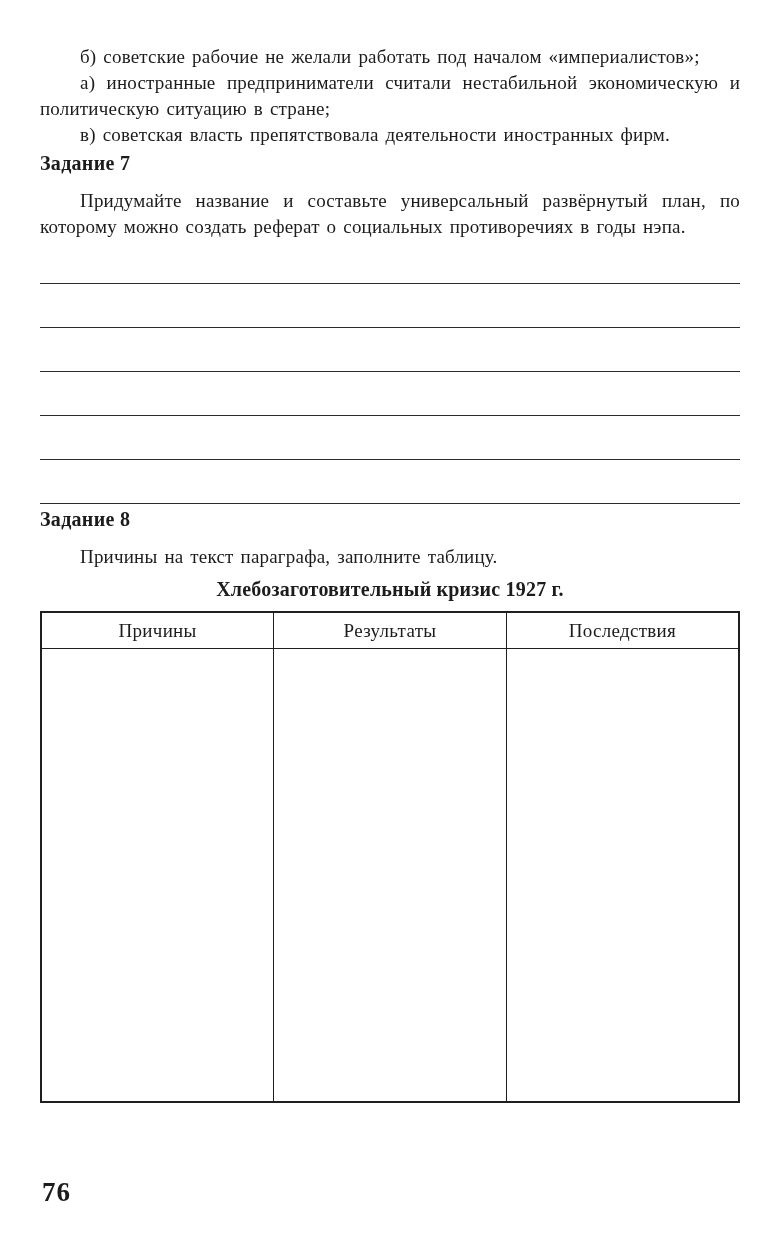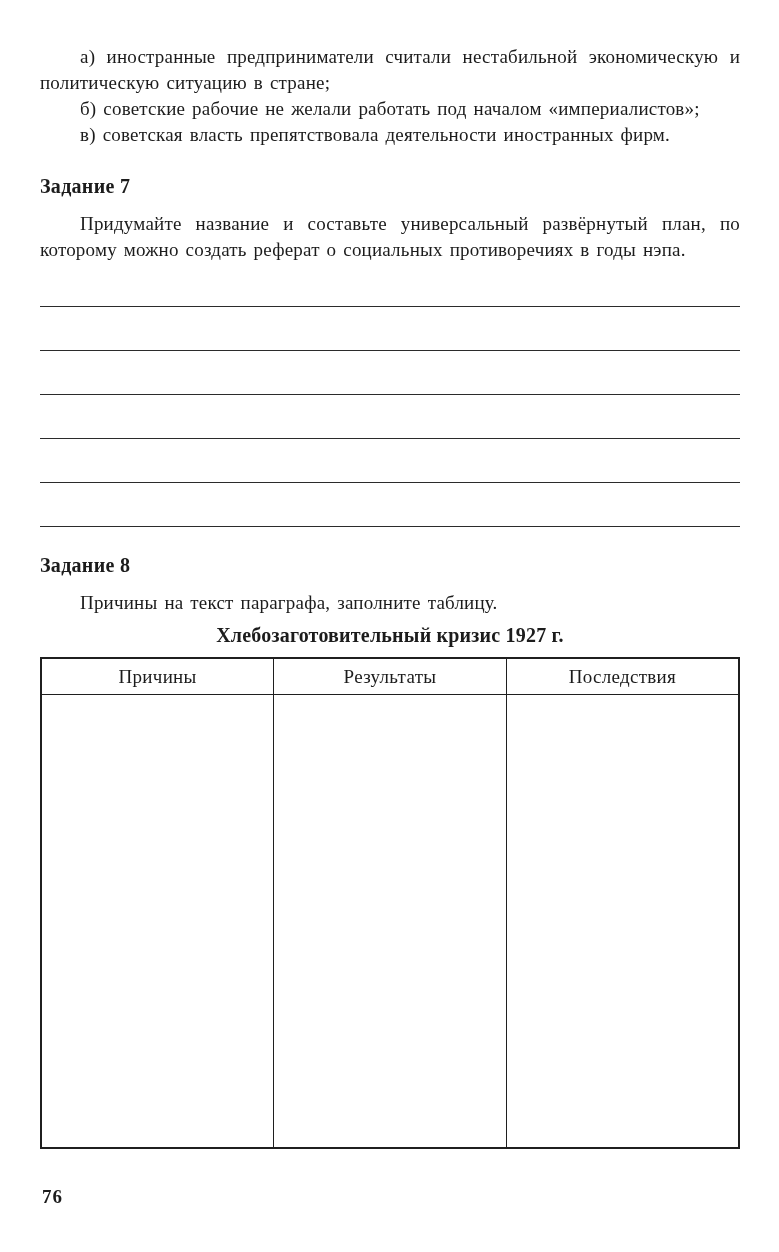--- a/index.html
+++ b/index.html
@@ -25,21 +25,21 @@
   .para {
     margin: 0;
     font-size: 19px;
     line-height: 26px;
     text-align: justify;
     text-indent: 40px;
     word-spacing: 2px;
     letter-spacing: 0.2px;
   }
   .task-heading {
-    margin: 25px 0 0 0;
+    margin: 2px 0 0 0;
     font-size: 20px;
     line-height: 26px;
     font-weight: bold;
     letter-spacing: 0.3px;
   }
   .task-heading + .para { margin-top: 12px; }
   .write-lines {
     margin-top: 0;
   }
   .wline {
@@ -74,33 +74,33 @@
   }
   table.fill-table td {
     height: 444px;
     vertical-align: top;
     padding: 4px;
   }
   .page-number {
     position: absolute;
     left: 42px;
     bottom: 44px;
-    font-size: 19px;
+    font-size: 27px;
     font-weight: bold;
     letter-spacing: 1px;
   }
 </style>
 </head>
 <body>
 
 <div class="page">
 
   <section>
+    <p class="para">б) советские рабочие не желали работать под началом «империалистов»;</p>
     <p class="para">а) иностранные предприниматели считали нестабильной экономическую и политическую ситуацию в стране;</p>
-    <p class="para">б) советские рабочие не желали работать под началом «империалистов»;</p>
     <p class="para">в) советская власть препятствовала деятельности иностранных фирм.</p>
   </section>
 
   <section>
     <h2 class="task-heading">Задание 7</h2>
     <p class="para">Придумайте название и составьте универсальный развёрнутый план, по которому можно создать реферат о социальных противоречиях в годы нэпа.</p>
     <div class="write-lines" id="task7-lines">
         <div class="wline"></div>
         <div class="wline"></div>
         <div class="wline"></div>

